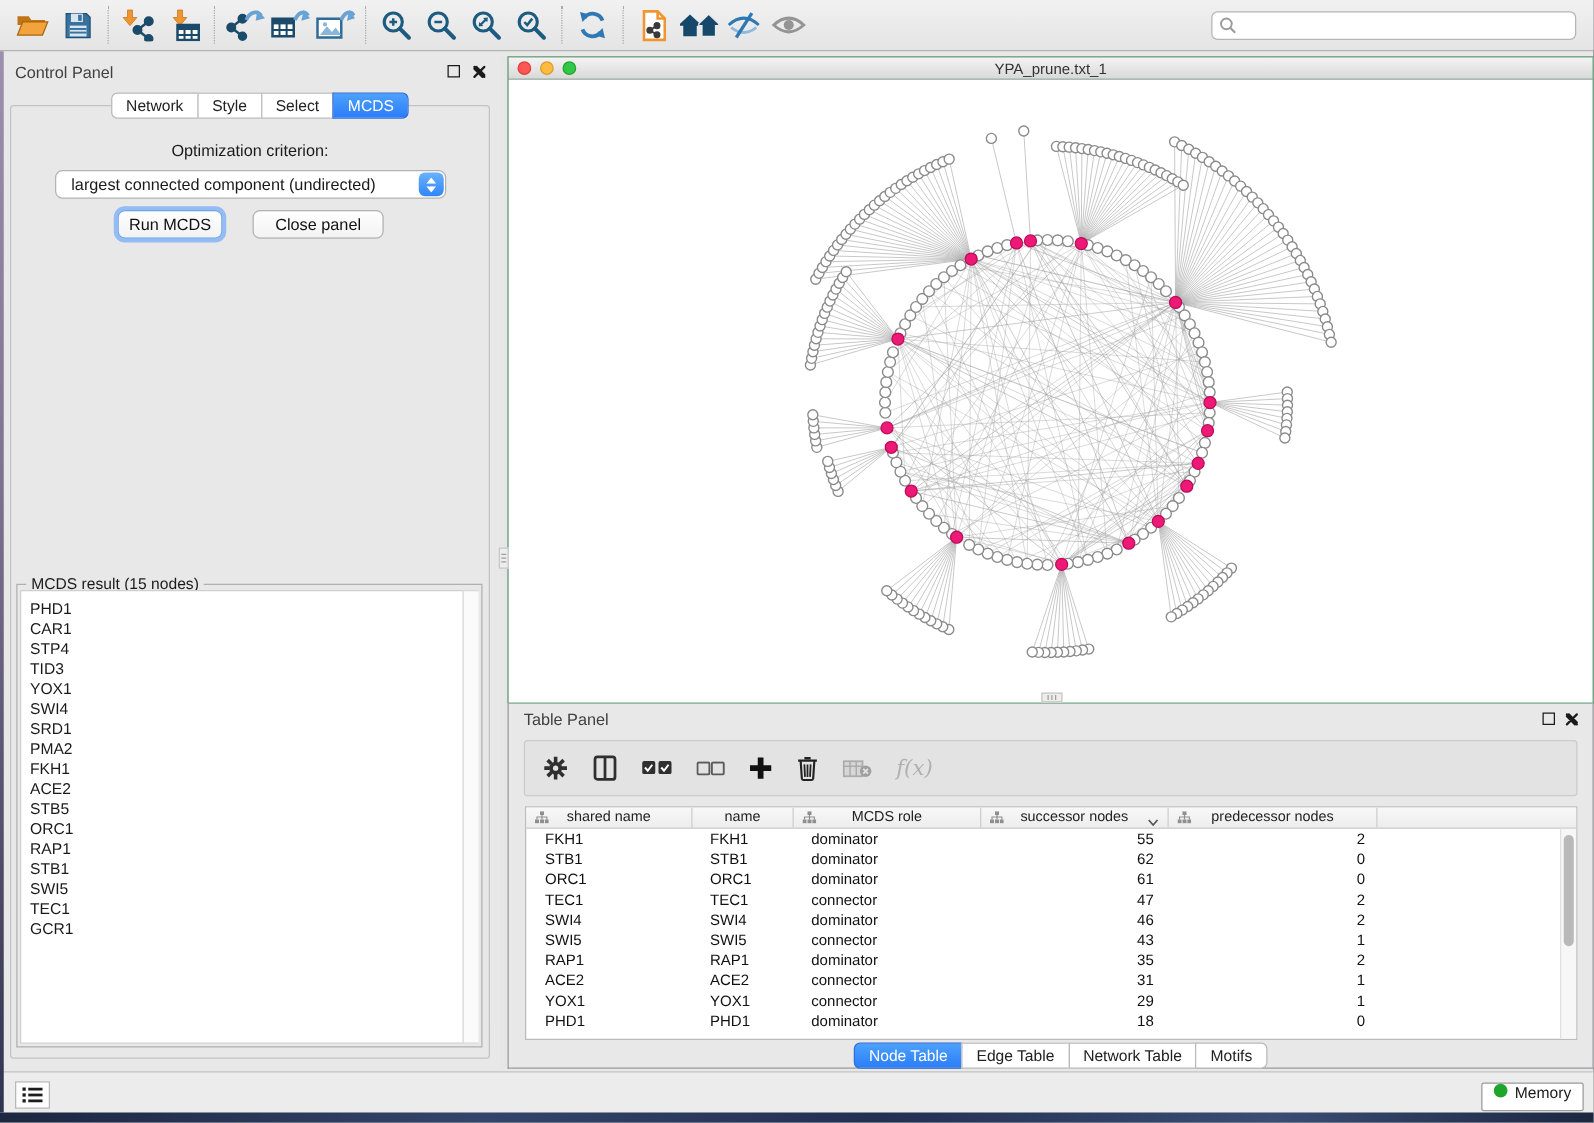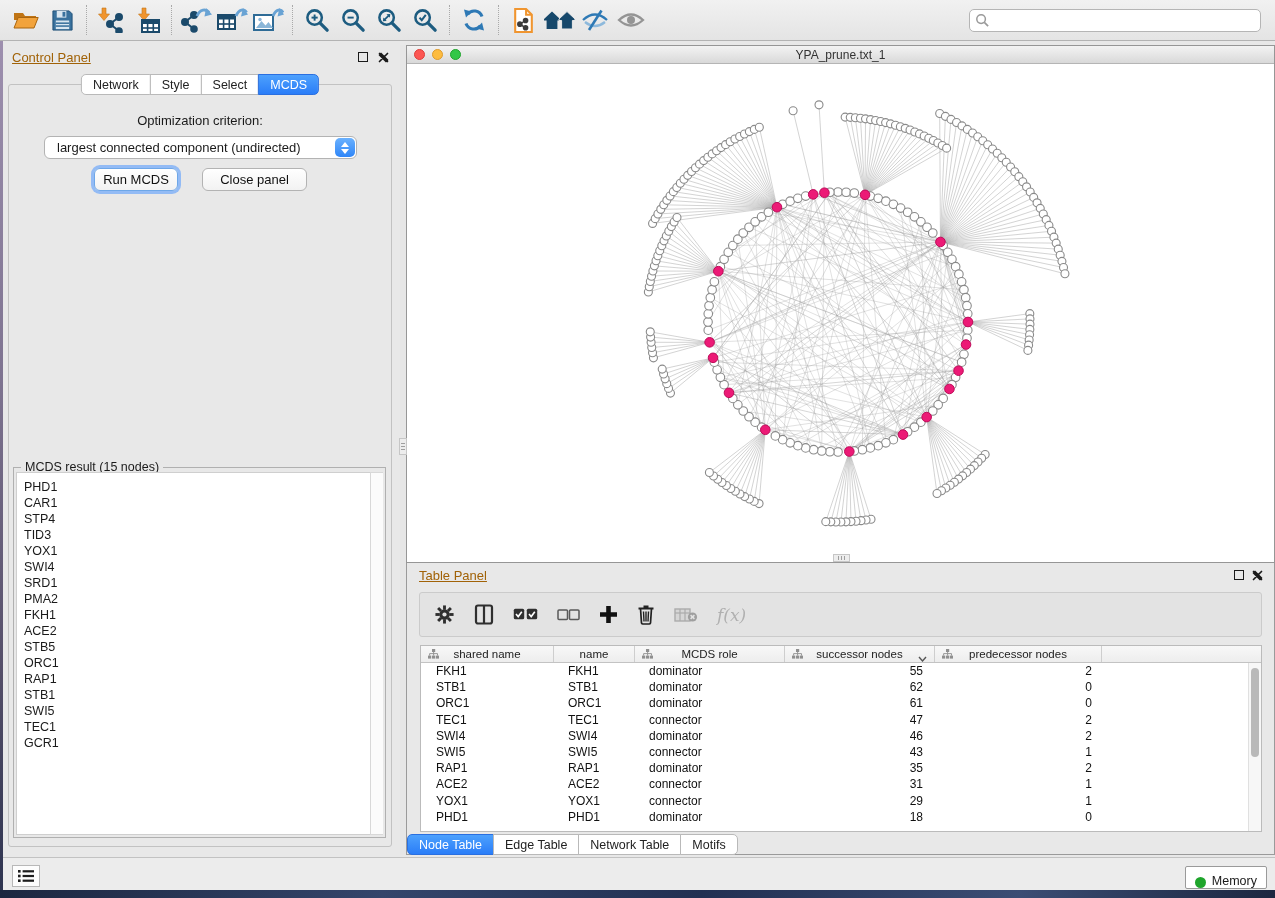--- a/index.html
+++ b/index.html
@@ -12,25 +12,25 @@
   .toolbar{left:0;top:0;width:1275px;height:41px;background:linear-gradient(#f1f1f1,#e4e4e4);
     border-bottom:1px solid #b3b3b3;display:flex;align-items:center;padding:0 8px;}
   .tbtn{width:36px;height:34px;display:flex;align-items:center;justify-content:center;cursor:pointer;flex:0 0 auto;}
   .tsep{width:1px;height:30px;border-left:1px dotted #a9a9a9;margin:0 6px;flex:0 0 auto;}
   .searchwrap{margin-left:auto;margin-right:6px;position:relative;width:292px;height:23px;}
   .searchwrap input{width:100%;height:100%;border:1px solid #b5b5b5;border-radius:5px;background:#fff;
     padding:0 6px 0 24px;font-size:12px;outline:none;font-family:"Liberation Sans",sans-serif;}
   .searchwrap svg{position:absolute;left:6px;top:4px;}
 
   
-  .panel-title{font-size:13px;color:#a16207;text-decoration:underline;}
+  .panel-title{font-size:13px;color:#404040;}
   .float-ico{width:10px;height:10px;border:1.6px solid #1a1a1a;display:inline-block;}
   .seg{display:inline-flex;align-items:center;justify-content:center;height:21px;padding:0 11px;
     background:#fff;border:1px solid #b9b9b9;margin-left:-1px;font-size:12.5px;color:#222;cursor:pointer;white-space:nowrap;}
-  .seg:first-child{border-radius:5px 0 0 5px;margin-left:0;}
+  .seg:first-child{border-radius:5px 0 0 5px;margin-left:16px;}
   .seg:last-child{border-radius:0 5px 5px 0;}
   .seg-active{background:linear-gradient(#4da1fd,#2a7df8);border-color:#2a6fe0;color:#fff;}
 
   
   .cpanel{left:0;top:45px;width:400px;height:810px;background:#e8e8e8;}
   .cpanel .pane{position:absolute;left:8px;top:39px;width:384px;height:763px;border:1px solid #c2c2c2;border-radius:3px;}
   .ctabs{position:absolute;top:29px;left:50%;transform:translateX(-50%);display:flex;z-index:2;}
   .optlabel{position:absolute;top:68px;left:0;width:100%;text-align:center;font-size:13px;}
   .dropdown{position:absolute;left:44px;top:91px;width:313px;height:23px;background:#fff;border:1px solid #b3b3b3;
     border-radius:6px;display:flex;align-items:center;font-size:13px;padding-left:12px;cursor:pointer;}
@@ -79,28 +79,28 @@
   .th .chev{position:absolute;right:7px;top:6px;}
   .trow{display:flex;height:16.2px;align-items:center;cursor:default;}
   .td{font-size:12px;color:#111;white-space:nowrap;overflow:hidden;}
   .c0{width:133px;padding-left:15px;}
   .c1{width:81px;padding-left:14px;}
   .c2{width:150px;padding-left:14px;}
   .c3{width:150px;text-align:right;padding-right:12px;}
   .c4{width:167px;text-align:right;padding-right:10px;}
   .tbl-scroll{position:absolute;right:0;top:17px;bottom:0;width:13px;background:#f7f7f7;border-left:1px solid #e0e0e0;}
   .tbl-thumb{position:absolute;left:2px;right:2px;top:5px;height:89px;background:#b9b9b9;border-radius:5px;cursor:pointer;}
-  .btabs{position:absolute;left:0;right:0;top:271px;display:flex;}
+  .btabs{position:absolute;left:0;right:0;top:271px;display:flex;justify-content:center;}
 
   
   .statusbar{left:0;top:857px;width:1275px;height:33px;background:#ececec;border-top:1px solid #c2c2c2;}
   .listbtn{position:absolute;left:12px;top:7px;width:28px;height:22px;background:#fdfdfd;border:1px solid #b8b8b8;
     display:flex;align-items:center;justify-content:center;cursor:pointer;}
   .membtn{position:absolute;right:8px;top:8px;height:23px;background:#fff;border:1px solid #9a9a9a;border-radius:2px;
-    display:flex;align-items:flex-end;gap:6px;padding:0 9px;font-size:12.5px;cursor:pointer;}
+    display:flex;align-items:flex-start;gap:6px;padding:0 9px;font-size:12.5px;cursor:pointer;}
   .memdot{width:11px;height:11px;border-radius:50%;}
 
   .wallpaper{left:0;top:890px;width:1275px;height:8px;
     background:linear-gradient(90deg,#1c2740,#34456b 30%,#223052 55%,#3b4d74 80%,#1c2740);}
   .sliver{left:0;top:41px;width:3px;height:849px;z-index:5;
     background:linear-gradient(#9d8fae,#7e7390 40%,#544e68 75%,#2e3450);}
 </style>
 </head>
 <body>
 

